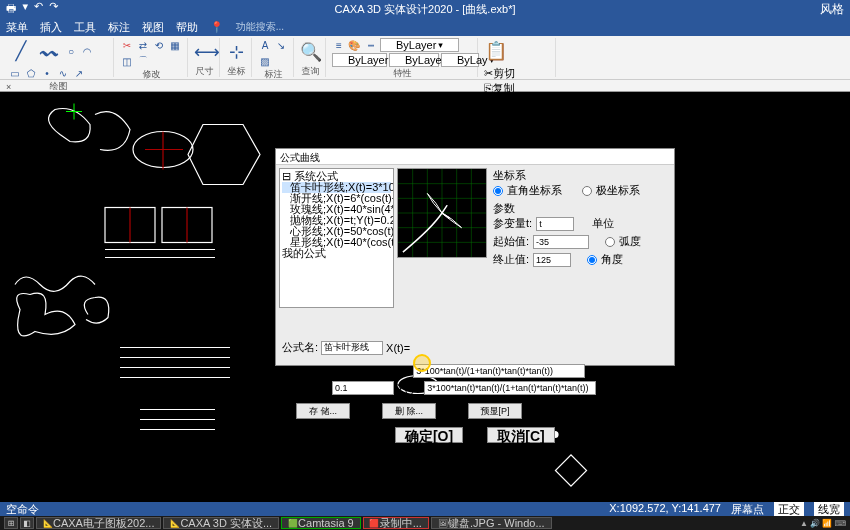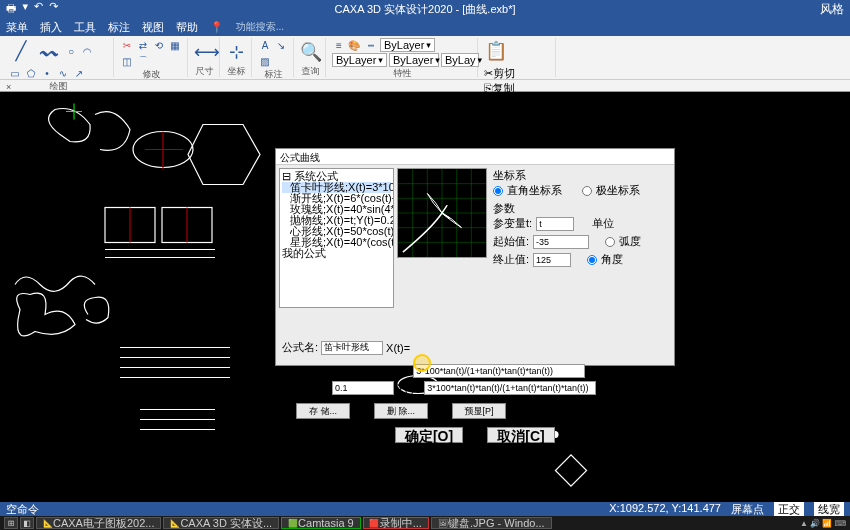--- a/index.html
+++ b/index.html
@@ -9,42 +9,42 @@
 .title-bar .title { position: absolute; left: 50%; transform: translateX(-50%); font-size: 11px; }
 .menu-bar { height: 18px; background: #2b579a; color: #fff; display: flex; align-items: center; padding: 0 6px; gap: 12px; }
 .menu-bar span { font-size: 11px; }
 .menu-bar .search { color: #b8cce4; font-size: 10px; }
 .ribbon { height: 44px; background: #f3f3f3; border-bottom: 1px solid #ccc; display: flex; padding: 2px 4px; gap: 2px; }
 .ribbon-group { display: flex; flex-direction: column; border-right: 1px solid #ddd; padding: 0 4px; }
 .ribbon-icons { display: flex; gap: 2px; flex-wrap: wrap; align-items: center; flex: 1; }
 .ribbon-label { text-align: center; font-size: 9px; color: #555; height: 12px; }
 .ribbon-btn { width: 14px; height: 14px; display: inline-flex; align-items: center; justify-content: center; font-size: 10px; color: #2b579a; }
 .ribbon-btn.big { width: 26px; height: 26px; font-size: 18px; }
-.dropdown { display: inline-flex; align-items: center; gap: 2px; border: 1px solid #aaa; background: #fff; padding: 0 3px; height: 14px; font-size: 9px; }
+.dropdown { display: inline-flex; align-items: center; gap: 2px; border: 1px solid #aaa; background: #fff; padding: 0 15px; height: 14px; font-size: 9px; }
 .tab-strip { height: 12px; background: #f3f3f3; border-bottom: 1px solid #999; }
 .tab-strip .x { padding-left: 6px; font-size: 9px; color: #555; }
 .canvas { position: absolute; top: 92px; left: 0; right: 0; bottom: 28px; background: #000; }
 .canvas svg { width: 100%; height: 100%; }
 .dialog { position: absolute; top: 148px; left: 275px; width: 400px; height: 218px; background: #ececec; border: 1px solid #888; box-shadow: 2px 2px 6px rgba(0,0,0,0.3); }
 .dialog-title { height: 16px; background: #fff; border-bottom: 1px solid #ccc; padding: 2px 4px; font-size: 10px; }
 .dialog-body { display: flex; padding: 3px; height: 150px; }
 .tree { width: 115px; height: 140px; background: #fff; border: 1px solid #999; overflow: hidden; font-size: 9px; padding: 2px; line-height: 11px; }
 .tree .node { padding-left: 8px; white-space: nowrap; }
 .tree .node.sel { background: #cce4ff; }
 .preview { width: 90px; height: 90px; background: #000; border: 1px solid #999; margin-left: 3px; position: relative; }
 .preview svg { width: 100%; height: 100%; }
 .params { flex: 1; padding-left: 6px; font-size: 9px; }
 .params .row { display: flex; align-items: center; margin-bottom: 3px; gap: 4px; }
 .params label { display: inline-block; }
 .params input[type="text"] { border: 1px solid #999; height: 14px; padding: 0 2px; font-size: 9px; background: #fff; }
 .params input[type="radio"] { width: 10px; height: 10px; }
 .dialog-mid { padding: 2px 6px; font-size: 9px; }
 .dialog-mid .row { display: flex; align-items: center; gap: 3px; margin-bottom: 2px; }
 .dialog-mid input { border: 1px solid #999; height: 14px; padding: 0 2px; font-size: 9px; }
-.dialog-buttons { display: flex; gap: 24px; padding: 4px 20px; }
+.dialog-buttons { display: flex; gap: 32px; padding: 4px 20px; }
 .dialog-buttons button { width: 54px; height: 16px; font-size: 9px; background: #e8e8e8; border: 1px solid #888; }
 .dialog-confirm { display: flex; gap: 24px; padding: 4px 0; justify-content: center; }
 .dialog-confirm button { width: 68px; height: 16px; font-size: 14px; background: #e8e8e8; border: 1px solid #888; font-weight: bold; }
 .cursor-ring { position: absolute; top: 354px; left: 413px; width: 18px; height: 18px; border: 2px solid #ffcc00; border-radius: 50%; background: rgba(255,200,0,0.3); }
 .watermark { position: absolute; top: 255px; left: 333px; color: rgba(255,255,255,0.55); font-size: 22px; font-weight: bold; pointer-events: none; }
 .watermark .sub { font-size: 9px; color: rgba(255,255,255,0.4); letter-spacing: 2px; }
 .status-bar { position: absolute; bottom: 14px; left: 0; right: 0; height: 14px; background: #2b579a; color: #fff; display: flex; align-items: center; font-size: 9px; padding: 0 6px; gap: 18px; }
 .status-bar .right { margin-left: auto; display: flex; gap: 10px; }
 .status-bar .box { background: #fff; color: #000; padding: 0 4px; }
 .taskbar { position: absolute; bottom: 0; left: 0; right: 0; height: 14px; background: #1a1a1a; display: flex; align-items: center; padding: 0 4px; gap: 2px; }

